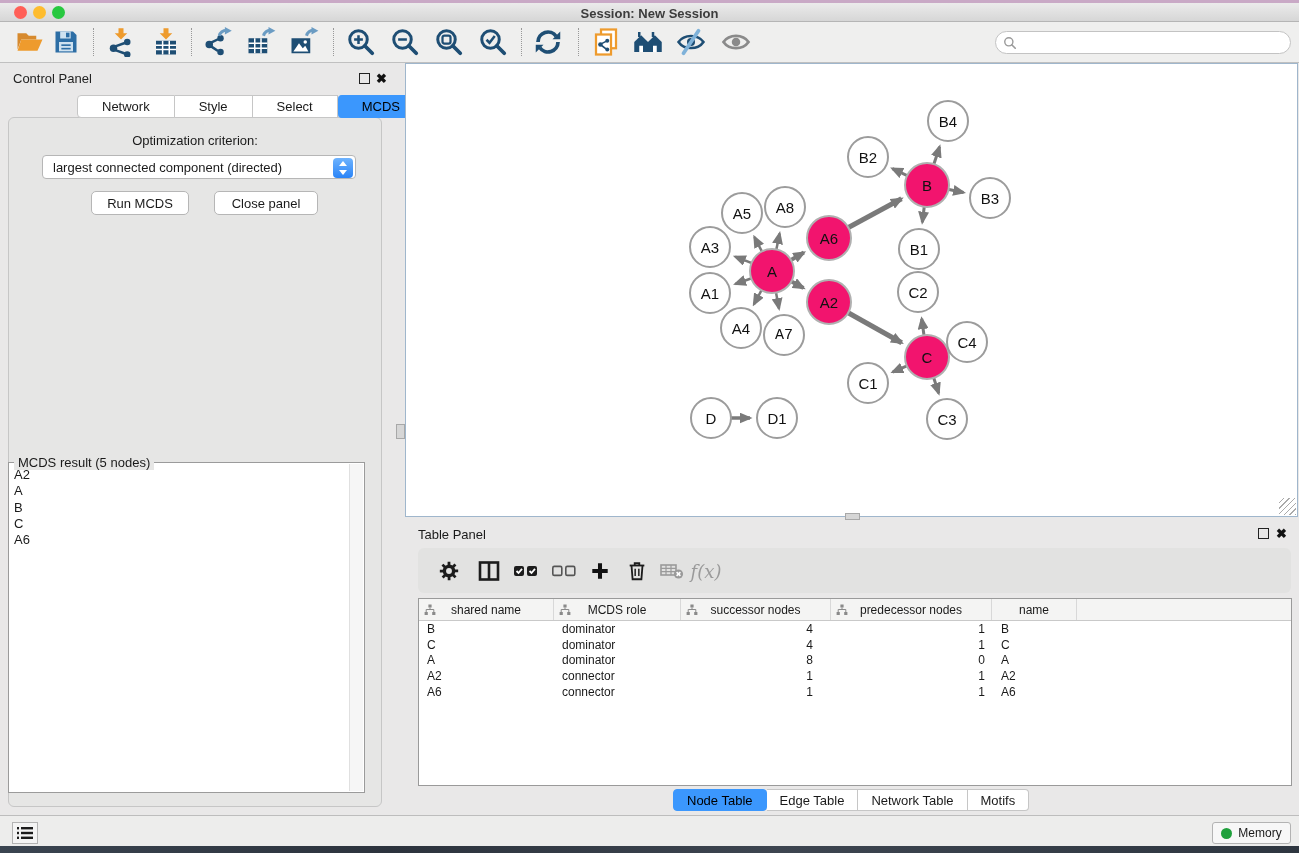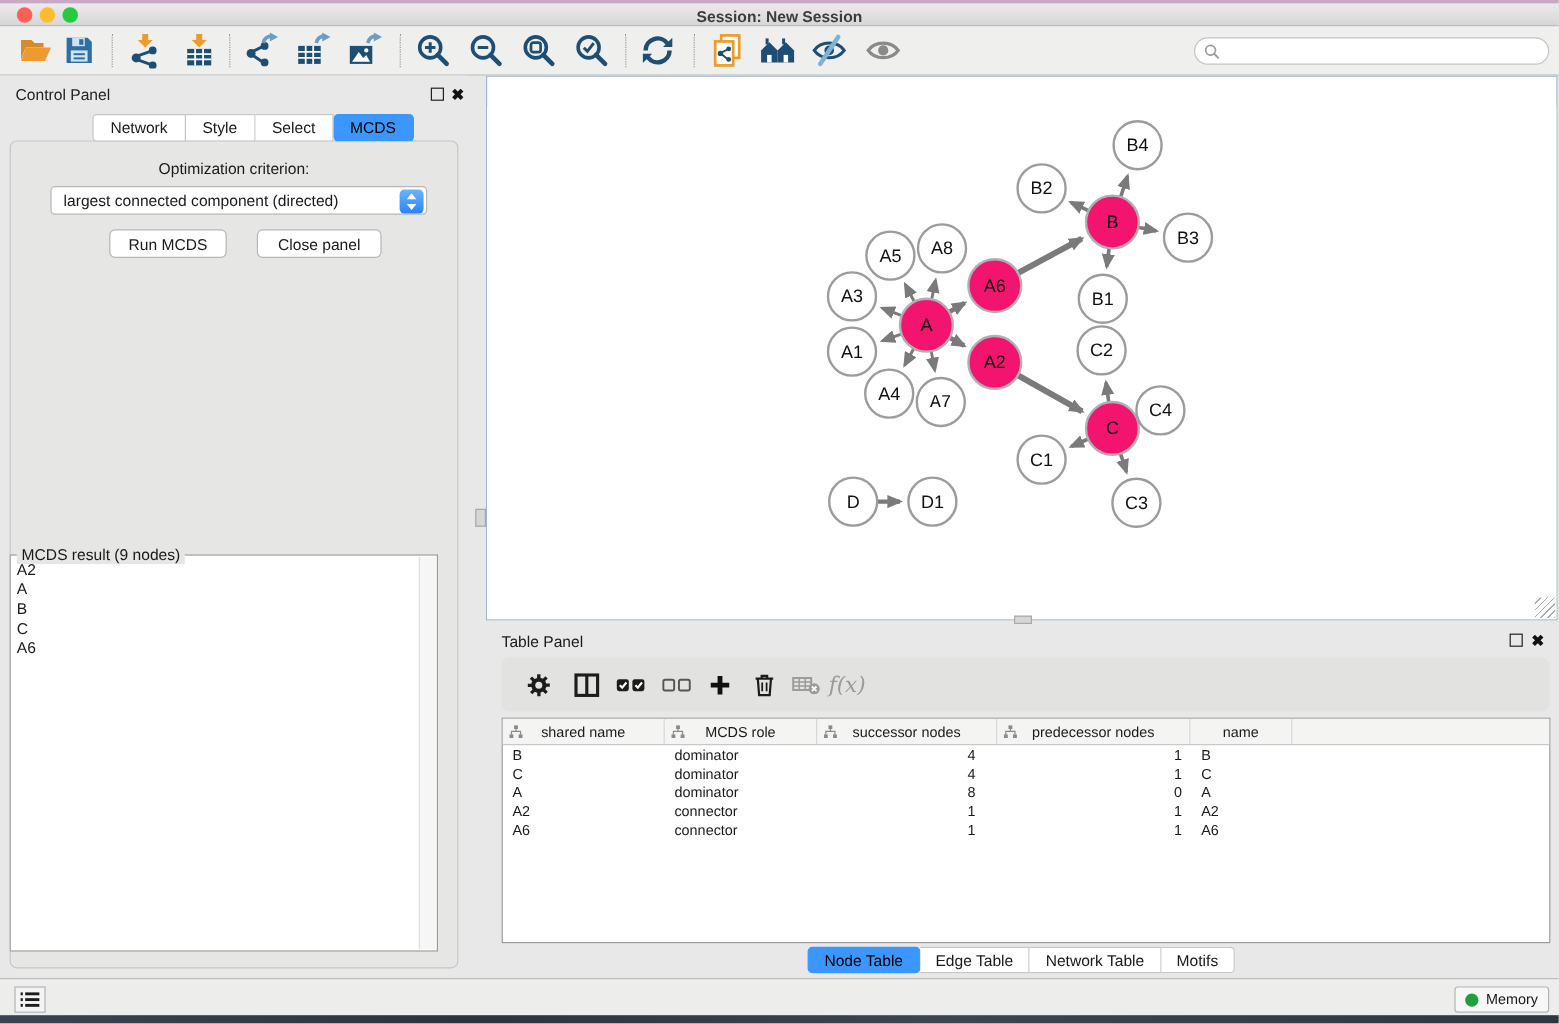--- a/index.html
+++ b/index.html
@@ -25,21 +25,21 @@
   #cp-title { left:13px; top:8px; font-size:13px; color:#222; }
   .panel-float { width:11px; height:11px; border:1.5px solid #222; background:transparent; }
   .panel-close { font-size:13px; font-weight:bold; color:#111; line-height:11px; }
   #cp-box { left:8px; top:54px; width:374px; height:690px; background:#e6e6e5; border:1px solid #c6c6c6; border-radius:6px; }
   .seg { display:flex; position:absolute; }
   .seg .tab { height:23px; background:#fff; border:1px solid #c6c6c6; border-left:none; font-size:13px; display:flex; align-items:center; justify-content:center; color:#1a1a1a; }
   .seg .tab:first-child { border-left:1px solid #c6c6c6; border-radius:4px 0 0 4px; }
   .seg .tab:last-child { border-radius:0 4px 4px 0; }
   .seg .tab.active { background:#3b97fd; color:#000000; border-color:#3b97fd; border-radius:4px; }
   #cp-tabs { left:77px; top:32px; }
-  #cp-tabs .tab { padding:0 14px; }
+  #cp-tabs .tab { padding:0 24px; }
   #opt-label { left:0; top:70px; width:390px; text-align:center; font-size:13px; }
   #criterion-select { left:42px; top:92px; width:314px; height:24px; background:#fff; border:1px solid #b6b6b6; border-radius:4px; font-size:13px; display:flex; align-items:center; padding-left:10px; }
   #criterion-stepper { right:2px; top:2px; width:20px; height:20px; background:linear-gradient(#6eb3fe,#2a84f7); border-radius:4px; }
   .cp-btn { top:128px; height:24px; background:#fff; border:1px solid #b6b6b6; border-radius:5px; font-size:13px; display:flex; align-items:center; justify-content:center; }
   #run-btn { left:91px; width:98px; }
   #closepanel-btn { left:202px; width:104px;margin-left:12px; }
   #result-group { left:8px; top:392px; width:357px; height:340px; }
   #result-border { left:0; top:7px; width:357px; height:331px; border:1px solid #9b9b9b; background:#fff; }
   #result-title { left:6px; top:0; background:#e6e6e5; padding:0 4px; font-size:13px; }
   #result-list { left:2px; top:10px; width:338px; height:325px; background:#fff; font-size:13px; line-height:16.3px; padding:2px 0 0 4px; }
@@ -276,21 +276,21 @@
   <div class="abs" id="result-group">
     <div class="abs" id="result-border"></div>
     <div class="abs" id="result-scroll"></div>
     <div class="abs" id="result-list">
         <div>A2</div>
         <div>A</div>
         <div>B</div>
         <div>C</div>
         <div>A6</div>
       </div>
-    <div class="abs" id="result-title">MCDS result (9 nodes)</div>
+    <div class="abs" id="result-title">MCDS result (5 nodes)</div>
   </div>
 </div>
 
 <div class="abs" id="net-window">
   <div class="abs" id="net-canvas">
     <svg class="abs" width="891" height="427" style="left:0;top:0">
         <defs>
           <marker id="arw" markerUnits="userSpaceOnUse" markerWidth="13" markerHeight="11" refX="10.5" refY="5.5" orient="auto">
             <path d="M0 0 L13 5.5 L0 11 Z" fill="#7a7a7a"></path>
           </marker>

